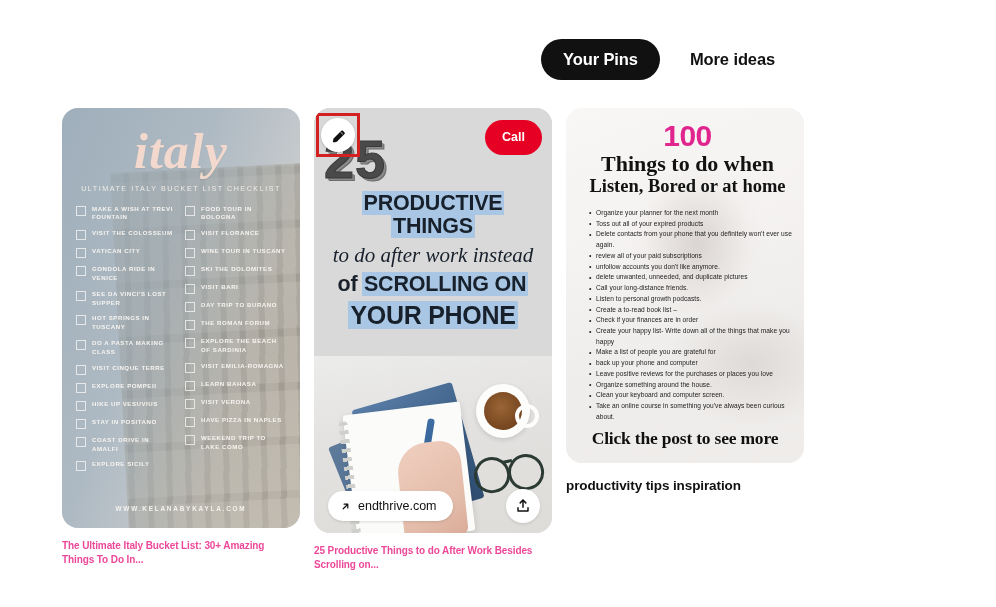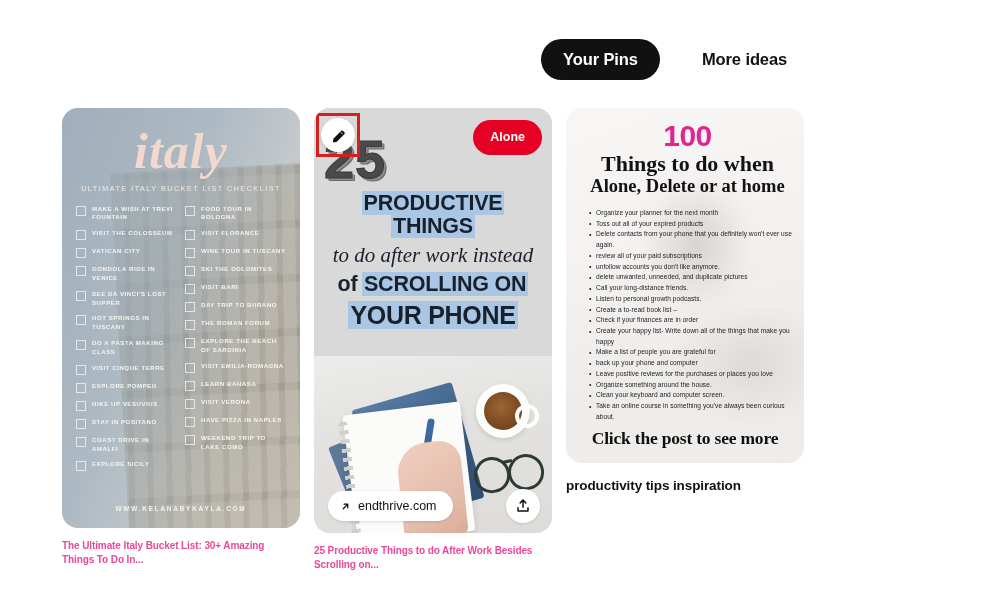--- a/index.html
+++ b/index.html
@@ -17,21 +17,21 @@
     background: #ffffff;
   }
 
   
   .tabbar {
     position: absolute;
     left: 541px;
     top: 39px;
     display: flex;
     align-items: center;
-    gap: 20px;
+    gap: 8px;
   }
   .tab {
     font-size: 16.5px;
     font-weight: bold;
     letter-spacing: -0.1px;
     padding: 12px 22px;
     border-radius: 22px;
     cursor: pointer;
     white-space: nowrap;
     color: #111111;
@@ -652,21 +652,21 @@
       <div class="pin-image prod-img">
 
         <div class="edit-btn">
           <svg width="17" height="17" viewBox="0 0 24 24">
             <path d="M4 20.5l1.1-4.3L15.9 5.4a1.7 1.7 0 0 1 2.4 0l2.2 2.2a1.7 1.7 0 0 1 0 2.4L9.7 20.8 5.4 21.9z" fill="#111"></path>
             <path d="M14.6 6.8l3.5 3.5" stroke="#fff" stroke-width="1.1"></path>
           </svg>
         </div>
         <div class="edit-highlight"></div>
 
-        <button class="save-btn">Alone</button>
+        <button class="save-btn">Call</button>
 
         <div class="prod-top">
           <div class="big25">25</div>
           <div class="prod-line">
             <span class="l1 hl">PRODUCTIVE THINGS</span>
           </div>
           <div class="prod-line">
             <span class="l2">to do after work instead</span>
           </div>
           <div class="prod-line">
@@ -709,21 +709,21 @@
       </div>
       <div class="pin-caption">25 Productive Things to do After Work Besides Scrolling on...</div>
     </div>
 
     <div class="card">
       <div class="pin-image hundred-img">
         <div class="hundred-bgphoto"></div>
         <div class="hundred-content">
           <div class="num100">100</div>
           <div class="h3-line1">Things to do when</div>
-          <div class="h3-line2">Alone, Delete or at home</div>
+          <div class="h3-line2">Listen, Bored or at home</div>
           <ul class="h3-list">
             <li>Organize your planner for the next month</li>
             <li>Toss out all of your expired products</li>
             <li>Delete contacts from your phone that you definitely won't ever use again.</li>
             <li>review all of your paid subscriptions</li>
             <li>unfollow accounts you don't like anymore.</li>
             <li> delete unwanted, unneeded, and duplicate pictures</li>
             <li>Call your long-distance friends.</li>
             <li>Listen to personal growth podcasts.</li>
             <li>Create a to-read book list –</li>

